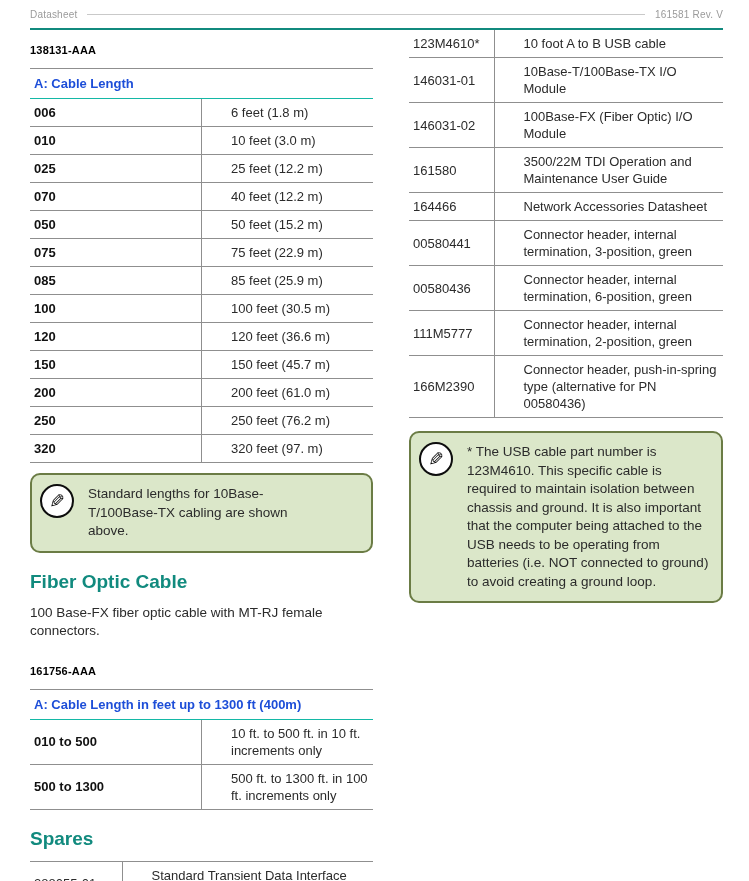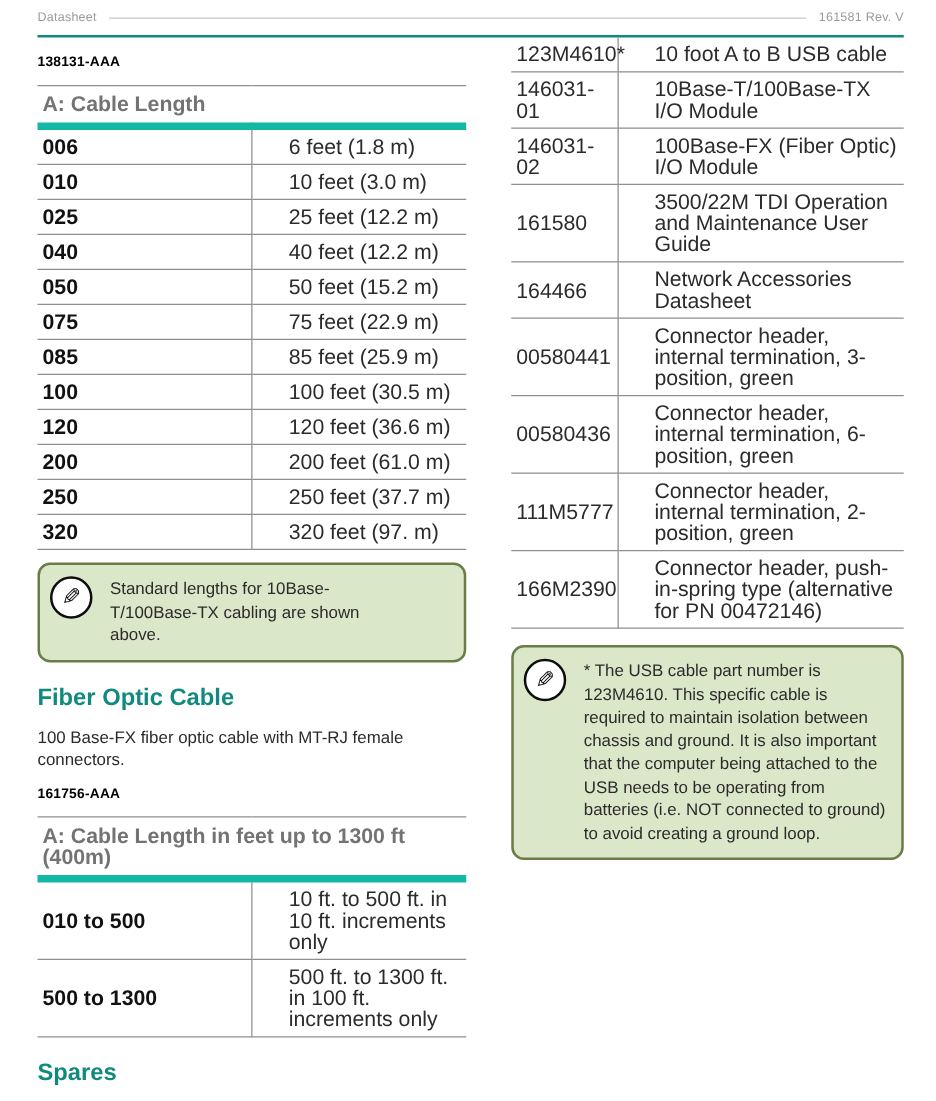--- a/index.html
+++ b/index.html
@@ -23,25 +23,25 @@
   .col-left  { width: 343px; flex: none; }
   .col-right { width: 314px; flex: none; }
 
   
   .part-heading { color: #000000; font-size: 11px; font-weight: 700; letter-spacing: 0.2px; margin: 14px 0 12px 0; }
   .section-heading { color: #118a7e; font-size: 19px; font-weight: 700; margin: 18px 0 11px 0; }
   .body-text { font-size: 13.5px; line-height: 18px; }
 
   
   table { border-collapse: collapse; width: 100%; table-layout: fixed; }
-  td { font-size: 17px; line-height: 17px; vertical-align: middle; padding: 5px 4px; }
+  td { font-size: 13px; line-height: 17px; vertical-align: middle; padding: 5px 4px; }
   .th-row td {
-    font-weight: 700; color: #737373;
+    font-weight: 700; color: #1d4ed8;
     border-top: 1px solid #8f8f8f;
-    border-bottom: 6px solid #14b8a6;
+    border-bottom: 1px solid #14b8a6;
     padding: 6px 4px;
   }
   .data-row td { border-bottom: 1px solid #8f8f8f; }
   .code-col { border-right: 1px solid #8f8f8f; }
   .desc-col { padding-left: 29px; }
   .bold-code { font-weight: 700; color: #111; }
 
   #table1 .code-col { width: 64px; }
   #table2 .code-col { width: 90px; margin-left: 28px; }
   #table3 .code-col { width: 92px; }
@@ -102,21 +102,21 @@
             </tr>
         <tr class="data-row">
               <td class="code-col bold-code">010</td>
               <td class="desc-col">10 feet (3.0 m)</td>
             </tr>
         <tr class="data-row">
               <td class="code-col bold-code">025</td>
               <td class="desc-col">25 feet (12.2 m)</td>
             </tr>
         <tr class="data-row">
-              <td class="code-col bold-code">040</td>
+              <td class="code-col bold-code">070</td>
               <td class="desc-col">40 feet (12.2 m)</td>
             </tr>
         <tr class="data-row">
               <td class="code-col bold-code">050</td>
               <td class="desc-col">50 feet (15.2 m)</td>
             </tr>
         <tr class="data-row">
               <td class="code-col bold-code">075</td>
               <td class="desc-col">75 feet (22.9 m)</td>
             </tr>
@@ -126,45 +126,49 @@
             </tr>
         <tr class="data-row">
               <td class="code-col bold-code">100</td>
               <td class="desc-col">100 feet (30.5 m)</td>
             </tr>
         <tr class="data-row">
               <td class="code-col bold-code">120</td>
               <td class="desc-col">120 feet (36.6 m)</td>
             </tr>
         <tr class="data-row">
+              <td class="code-col bold-code">150</td>
+              <td class="desc-col">150 feet (45.7 m)</td>
+            </tr>
+        <tr class="data-row">
               <td class="code-col bold-code">200</td>
               <td class="desc-col">200 feet (61.0 m)</td>
             </tr>
         <tr class="data-row">
               <td class="code-col bold-code">250</td>
-              <td class="desc-col">250 feet (37.7 m)</td>
+              <td class="desc-col">250 feet (76.2 m)</td>
             </tr>
         <tr class="data-row">
               <td class="code-col bold-code">320</td>
               <td class="desc-col">320 feet (97. m)</td>
             </tr>
       </tbody>
         </table>
 
       <div class="note-box" id="left-note">
         <div class="note-icon">
             <span>✎</span>
           </div>
         <div class="note-text">Standard lengths for 10Base-T/100Base-TX cabling are shown above.</div>
       </div>
 
       <div class="section-heading">Fiber Optic Cable</div>
       <div class="body-text">100 Base-FX fiber optic cable with MT-RJ female connectors.</div>
 
-      <div class="part-heading" style="margin-top:12px;">161756-AAA</div>
+      <div class="part-heading" style="margin-top:25px;">161756-AAA</div>
 
       <table id="table2">
         <tbody>
             <tr class="th-row">
           <td colspan="2">A: Cable Length in feet up to 1300 ft (400m)</td>
         </tr>
         <tr class="data-row">
               <td class="code-col bold-code">010 to 500</td>
               <td class="desc-col">10 ft. to 500 ft. in 10 ft. increments only</td>
             </tr>
@@ -219,21 +223,21 @@
         <tr class="data-row">
               <td class="code-col">00580436</td>
               <td class="desc-col">Connector header, internal termination, 6-position, green</td>
             </tr>
         <tr class="data-row">
               <td class="code-col">111M5777</td>
               <td class="desc-col">Connector header, internal termination, 2-position, green</td>
             </tr>
         <tr class="data-row">
               <td class="code-col">166M2390</td>
-              <td class="desc-col">Connector header, push-in-spring type (alternative for PN 00472146)</td>
+              <td class="desc-col">Connector header, push-in-spring type (alternative for PN 00580436)</td>
             </tr>
       </tbody>
         </table>
 
       <div class="note-box" id="right-note">
         <div class="note-icon">
             <span>✎</span>
           </div>
         <div class="note-text">* The USB cable part number is 123M4610. This specific cable is required to maintain isolation between chassis and ground. It is also important that the computer being attached to the USB needs to be operating from batteries (i.e. NOT connected to ground) to avoid creating a ground loop.</div>
       </div>

